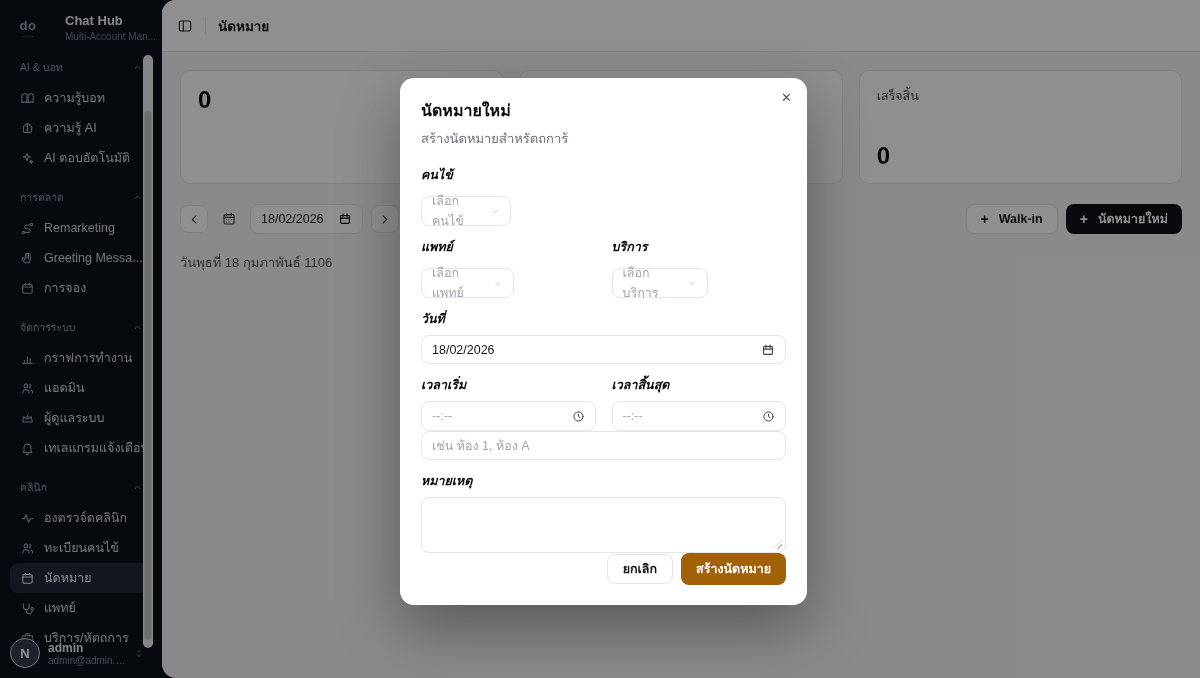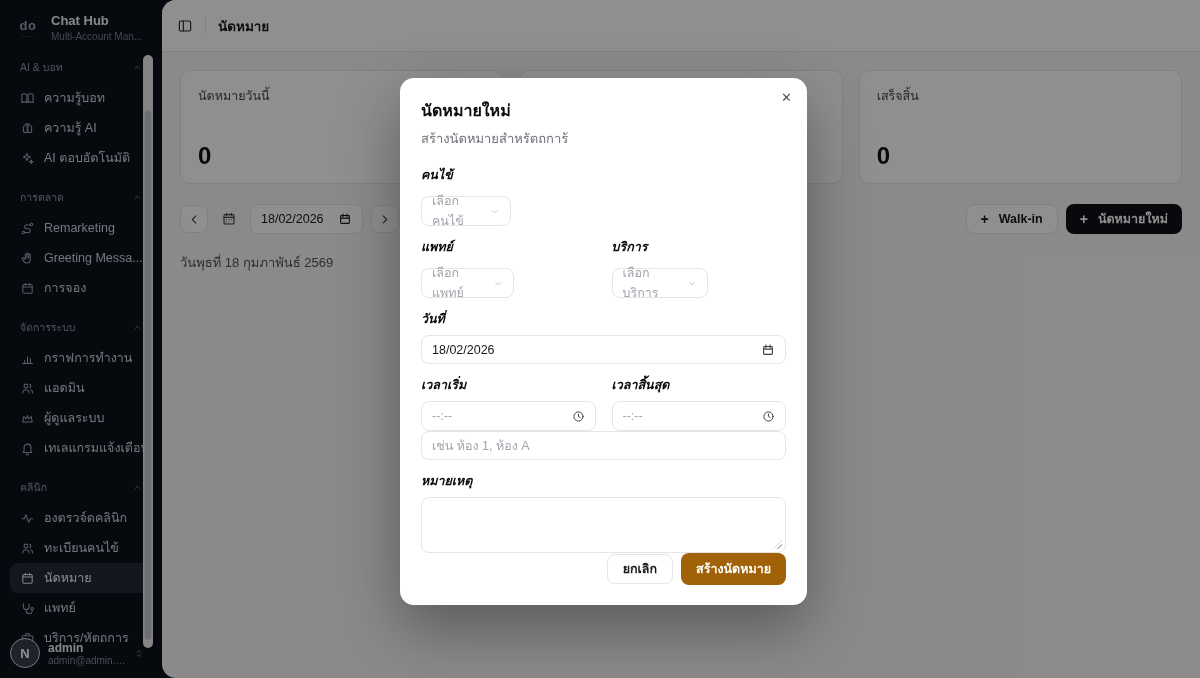--- a/index.html
+++ b/index.html
@@ -9,21 +9,21 @@
     background:#0c101a;
     font-family:"Liberation Sans","DejaVu Sans",sans-serif;
     -webkit-font-smoothing:antialiased;
   }
   svg { display:block; }
   .ic { width:15px; height:15px; }
   .ic-sm { width:12px; height:12px; }
 
   
   .sidebar { position:absolute; left:0; top:0; width:162px; height:678px; background:#0c101a; color:#d6dbe3; z-index:1; }
-  .logo-row { display:flex; gap:8px; padding:13px 10px 10px 13px; align-items:center; }
+  .logo-row { display:flex; gap:22px; padding:13px 10px 10px 13px; align-items:center; }
   .logo-mark { width:30px; height:30px; display:flex; flex-direction:column; align-items:center; justify-content:center; color:#99a3b4; flex:none; }
   .logo-mark .mk { font-weight:800; font-size:13px; letter-spacing:.5px; }
   .logo-mark .mk2 { font-size:4px; letter-spacing:1px; color:#5d6574; margin-top:1px; }
   .app-name { font-size:13px; font-weight:700; color:#eef1f5; line-height:1.15; }
   .app-sub { font-size:10px; color:#78818f; margin-top:2px; white-space:nowrap; overflow:hidden; text-overflow:ellipsis; max-width:94px; }
   .nav { padding:0 10px; }
   .sec { display:flex; justify-content:space-between; align-items:center; color:#8f98a8; font-size:10.5px; padding:0 10px; margin:16px 0 7px;text-align:right; }
   .sec:first-child { margin-top:6px; }
   .sec svg { color:#8f98a8; }
   .item { display:flex; align-items:center; gap:9px; padding:0 10px; height:30px; border-radius:8px; font-size:12.5px; color:#ced5df; white-space:nowrap; overflow:hidden; cursor:default; }
@@ -256,21 +256,20 @@
           <path d="M9.5 4.5v15"></path>
         </svg>
     </button>
     <span class="tb-sep"></span>
     <span class="tb-title">นัดหมาย</span>
   </header>
 
   <div class="content">
     <div class="stats">
       <div class="card">
-        <div class="card-label">นัดหมายวันนี้</div>
         <div class="card-value">0</div>
       </div>
       <div class="card">
         <div class="card-label"></div>
         <div class="card-value"></div>
       </div>
       <div class="card">
         <div class="card-label">เสร็จสิ้น</div>
         <div class="card-value">0</div>
       </div>
@@ -307,21 +306,21 @@
           <span class="plus">+</span>
           <span>Walk-in</span>
         </button>
         <button class="btn-dark">
           <span class="plus">+</span>
           <span>นัดหมายใหม่</span>
         </button>
       </div>
     </div>
 
-    <div class="date-line">วันพุธที่ 18 กุมภาพันธ์ 2569</div>
+    <div class="date-line">วันพุธที่ 18 กุมภาพันธ์ 1106</div>
   </div>
 </main>
 
 <div class="overlay"></div>
 
 <section class="modal">
   <button class="m-close">✕</button>
   <div class="m-title">นัดหมายใหม่</div>
   <div class="m-sub">สร้างนัดหมายสำหรัตถการ้</div>
 

